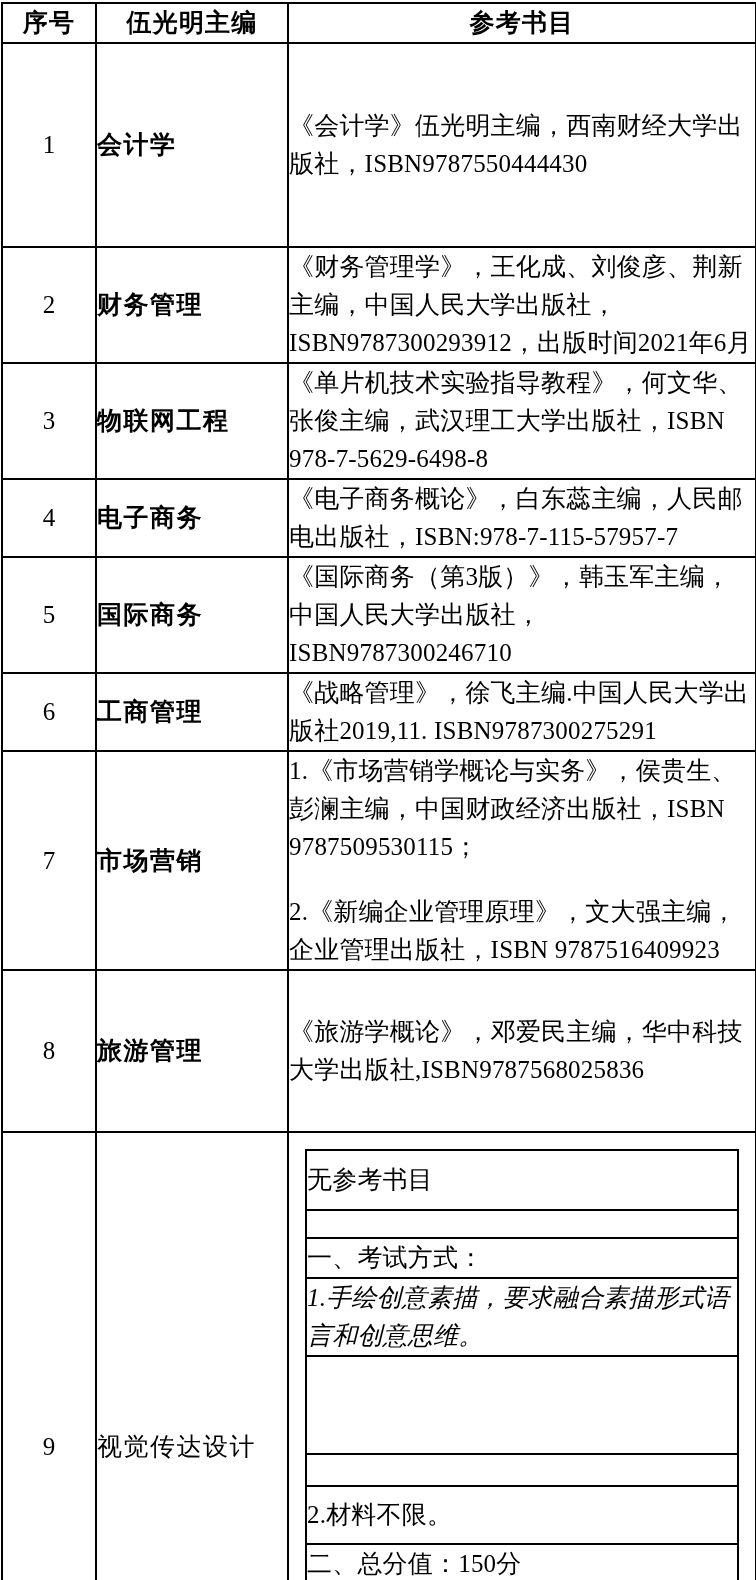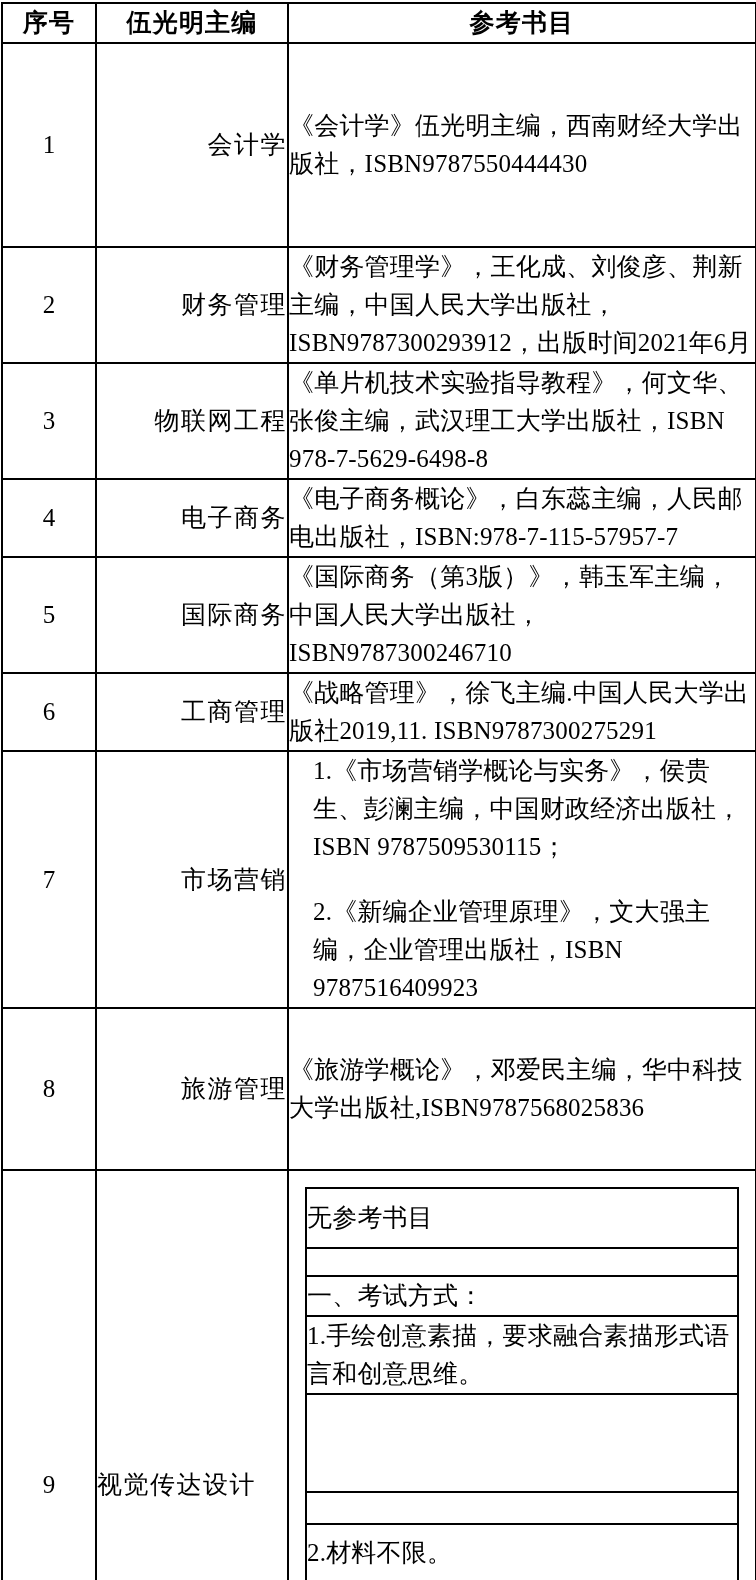--- a/index.html
+++ b/index.html
@@ -46,36 +46,36 @@
     height: 28px;
     padding: 2px 0 3px 0;
     font-family: "Liberation Serif", "DejaVu Serif", serif;
   }
   .cell-no {
     text-align: center;
     font-size: 19px;
     letter-spacing: 0;
   }
   .cell-major {
-    text-align: right;
+    text-align: left;
     font-size: 19px;
     letter-spacing: 1.5px;
+    font-weight: bold;
   }
   .cell-books {
     text-align: left;
     padding: 3px 4px 3px 5px;
     letter-spacing: 0.2px;
     vertical-align: top;
     word-break: break-word;
     font-size: 19px;
     line-height: 1.52;
   }
   .cell-books p {
     margin: 0;
-    padding-left: 24px;
   }
   .gap {
     display: block;
     height: 27px;
   }
   
   .subgrid {
     width: 100%;
     border-collapse: collapse;
     table-layout: fixed;
@@ -172,21 +172,21 @@
                 <tr>
               <td style="height:58px;">无参考书目</td>
             </tr>
             <tr>
               <td class="sub-blank"></td>
             </tr>
             <tr>
               <td class="sub-mid">一、考试方式：</td>
             </tr>
             <tr>
-              <td style="height:60px;">1.手绘创意素描，要求融合素描形式语言和创意思维。</td>
+              <td style="height:60px;font-style:italic;">1.手绘创意素描，要求融合素描形式语言和创意思维。</td>
             </tr>
             <tr>
               <td class="sub-tall"></td>
             </tr>
             <tr>
               <td class="sub-mid"></td>
             </tr>
             <tr>
               <td style="height:56px;">2.材料不限。</td>
             </tr>

